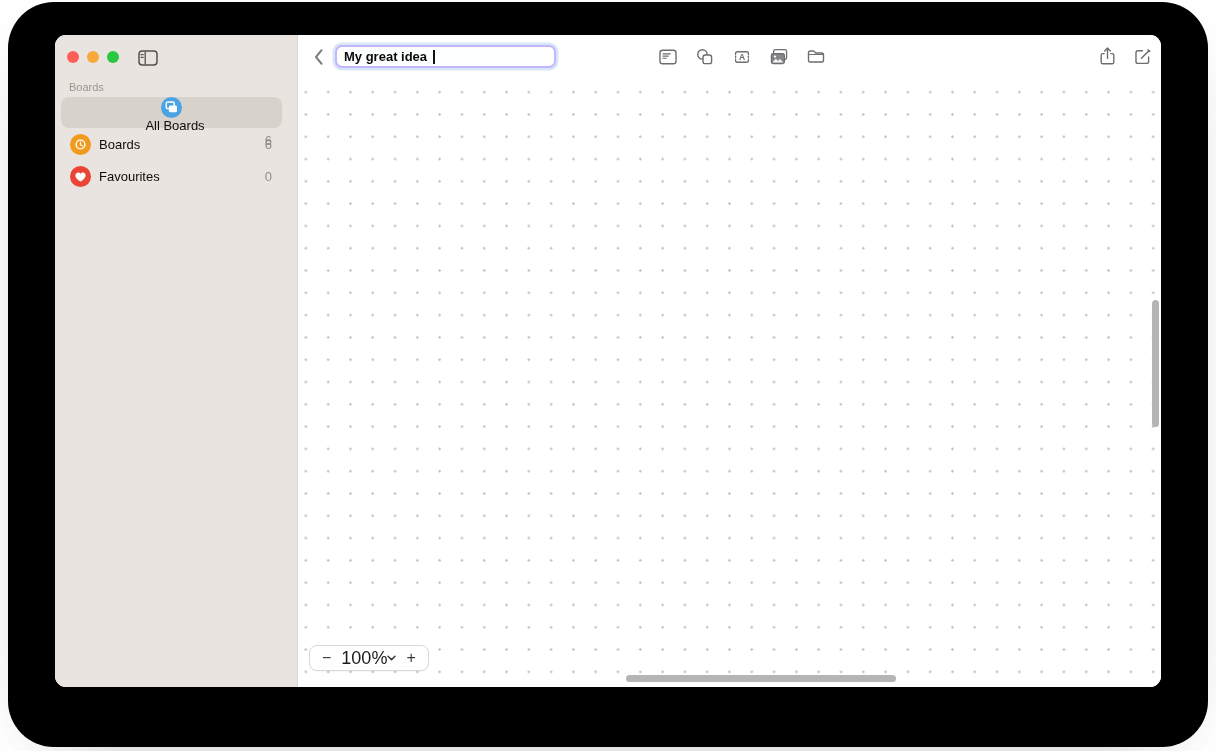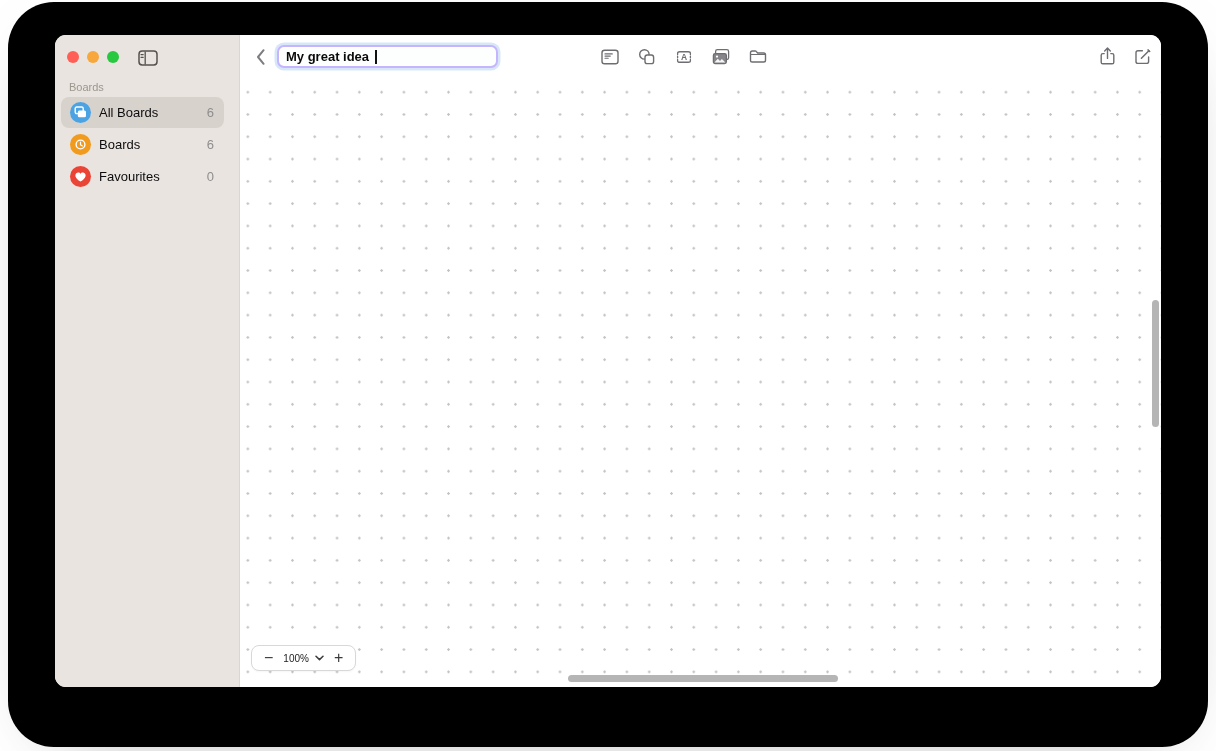--- a/index.html
+++ b/index.html
@@ -4,32 +4,32 @@
 <style>
   * { margin:0; padding:0; box-sizing:border-box; }
   html,body { width:1216px; height:751px; overflow:hidden; background:#fff;
               font-family:"Liberation Sans","DejaVu Sans",sans-serif; }
   .backdrop { position:absolute; left:8px; top:2px; right:8px; bottom:4px;
               background:#000; border-radius:46px; }
   .window { position:absolute; left:55px; top:35px; width:1106px; height:652px;
             background:#fff; border-radius:11px; overflow:hidden; display:flex;
             box-shadow:0 30px 70px rgba(0,0,0,.6); }
   
-  .sidebar { width:185px; height:100%; background:#e9e4df; border-right:1px solid #dcd6d0;
+  .sidebar { width:243px; height:100%; background:#e9e4df; border-right:1px solid #dcd6d0;
              position:relative; flex:none; }
   .traffic { position:absolute; left:12px; top:16px; display:flex; gap:8px; }
   .traffic span { width:12px; height:12px; border-radius:50%; display:block; }
   .sidebar-toggle { position:absolute; left:82px; top:14px; width:22px; height:18px;
                     display:flex; align-items:center; justify-content:center; cursor:default; }
   .section-label { position:absolute; left:14px; top:46px; font-size:11px; color:#9c968e;
                    font-weight:500; }
   .items { position:absolute; left:0; top:62px; right:0; }
   .item { height:31px; margin:0 15px 1px 6px; padding:0 10px 0 9px; border-radius:8px;
           display:flex; align-items:center; }
-  .item.selected { background:#d8d2cc; }
+  .item.selected { background:#d8d2cc;flex-direction:column; }
   .item .badge { width:21px; height:21px; border-radius:50%; display:flex; align-items:center;
                  justify-content:center; flex:none; }
   .item .label { margin-left:8px; font-size:13px; color:#0d0d0f; }
   .item .count { margin-left:auto; font-size:13px; color:#8e8e8e; }
   
   .main { flex:1; position:relative; background:#fff; }
   .dots { position:absolute; left:0; right:0; top:40px; bottom:0;
           background-image:radial-gradient(circle,#c4c4c4 1px, rgba(0,0,0,0) 1.45px);
           background-size:22.3px 22.3px; background-position:19px 6px; }
   .back-btn { position:absolute; left:10px; top:12px; width:20px; height:20px;
@@ -45,21 +45,21 @@
   .tools { position:absolute; left:359px; top:11px; display:flex; gap:15px; }
   .tool-btn, .action-btn { width:22px; height:22px; display:flex; align-items:center;
             justify-content:center; cursor:pointer; background:none; border:none; padding:0; }
   .actions { position:absolute; right:8px; top:10px; display:flex; gap:13px; }
   
   .zoom-pill { position:absolute; left:11px; bottom:16px; height:26px; padding:0 11px;
                background:#fff; border:1px solid #d8d8d8; border-radius:8px;
                display:flex; align-items:center; gap:9px; box-shadow:0 1px 2px rgba(0,0,0,.04); }
   .zoom-pill .zbtn { font-size:16px; color:#3a3a3c; cursor:pointer; line-height:1;
                      background:none; border:none; padding:0 1px; font-family:inherit; }
-  .zoom-level { font-size:10px; color:#1c1c1e; display:flex; align-items:center; gap:6px;
+  .zoom-level { font-size:18px; color:#1c1c1e; display:flex; align-items:center; gap:0;
                 cursor:pointer; }
   
   .vscroll { position:absolute; right:2px; top:265px; width:7px; height:127px;
              background:#b5b5b5; border-radius:3.5px; }
   .hscroll { position:absolute; left:328px; bottom:5px; width:270px; height:7px;
              background:#b5b5b5; border-radius:3.5px; }
   svg { display:block; }
 </style>
 </head>
 <body>

